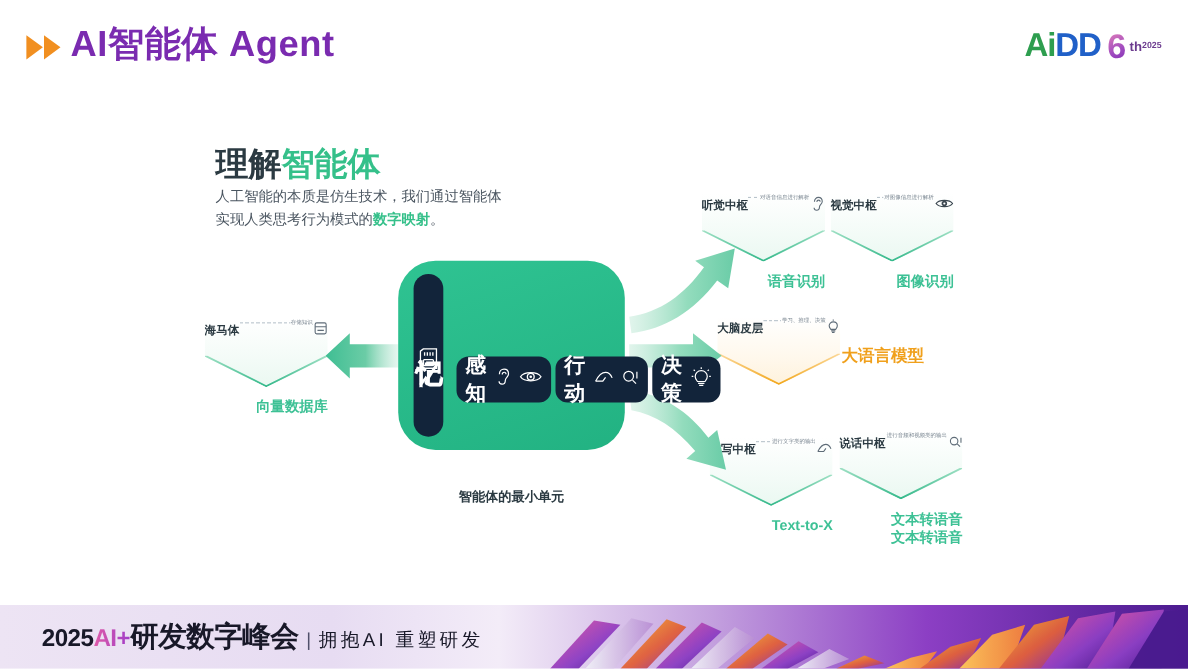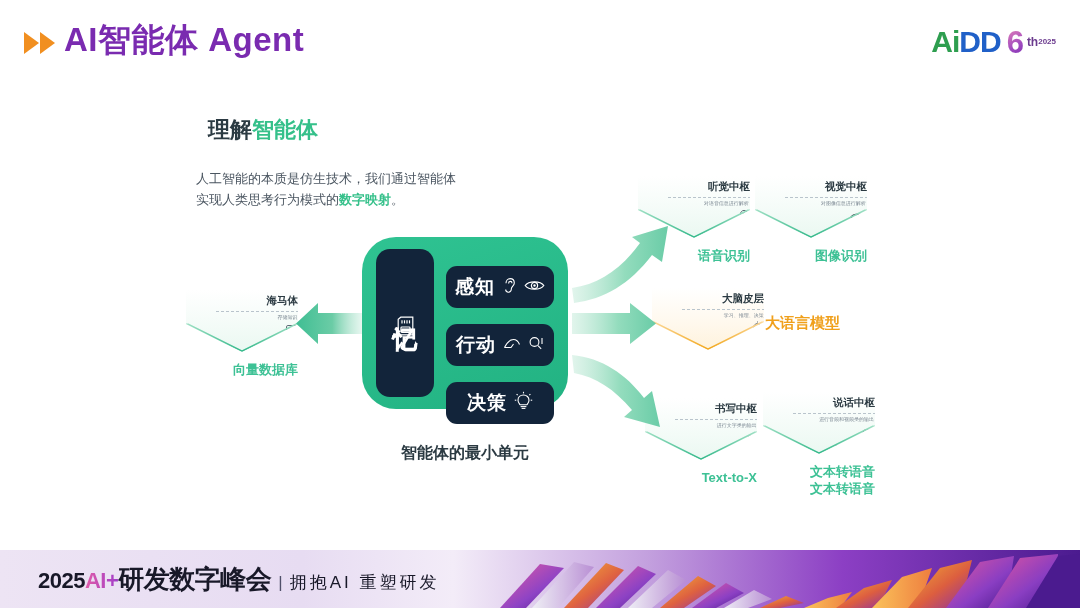--- a/index.html
+++ b/index.html
@@ -46,22 +46,22 @@
     background:linear-gradient(150deg,#E884B8 0%,#A04BC0 60%,#7A2BB0 100%);
     -webkit-background-clip:text; background-clip:text; color:transparent;
     margin-left:4px;
   }
   .logo-sup{ display:flex; align-items:flex-start; margin-left:1px; }
   .logo-th{ font-size:12px; font-weight:bold; color:#6B3A8E; line-height:1; }
   .logo-year{ font-size:8px; font-weight:bold; color:#6B3A8E; line-height:1; margin-top:2px; }
 
   
   .sec-heading{
-    position:absolute; left:196px; top:115px;
-    font-size:22px; font-weight:bold; white-space:nowrap;margin-left:12px;
+    position:absolute; left:196px; top:129px;
+    font-size:30px; font-weight:bold; white-space:nowrap;
   }
   .sec-heading .dark{ color:#2B3A42; }
   .sec-heading .grn{ color:#35C08A; }
   .sec-sub{
     position:absolute; left:196px; top:156px;
     font-size:13px; line-height:21px; color:#4A5560; white-space:nowrap;margin-top:12px;
   }
   .sec-sub .grn{ color:#35C08A; font-weight:bold; }
 
   
@@ -77,40 +77,40 @@
     width:58px; height:148px;
     background:#12243A; border-radius:14px;
     display:flex; flex-direction:column; align-items:center; justify-content:center;
     gap:4px; color:#fff;
   }
   .memory-text{
     font-size:25px; font-weight:bold; line-height:27px;
     writing-mode:vertical-rl; text-orientation:upright; letter-spacing:1px;
   }
   .memory-icon{ margin-top:4px; }
-  .core-right{ display:flex; flex-direction:column; gap:16px; flex:1;margin-top:44px; }
+  .core-right{ display:flex; flex-direction:row; gap:4px; flex:1;margin-top:44px; }
   .core-pill{
     height:42px; background:#12243A; border-radius:11px;
     display:flex; align-items:center; justify-content:center; gap:7px;
     color:#fff; padding:0 8px;
   }
   .core-pill .lbl{ font-size:19px; font-weight:bold; letter-spacing:1px; }
   .core-caption{
     position:absolute; left:362px; top:443px; width:206px;
-    text-align:center; font-size:16px; font-weight:bold; color:#2B3A42;
+    text-align:center; font-size:12px; font-weight:bold; color:#2B3A42;
     white-space:nowrap;
   }
 
   
   .node{ position:absolute; width:112px; }
   .chev{
     position:relative; width:112px; height:62px;
     background:linear-gradient(180deg,#ffffff 0%,#F3FBF7 60%,#EAF8F1 100%);
     clip-path:polygon(0 0,100% 0,100% 55%,50% 100%,0 55%);
-    display:flex; flex-direction:column; align-items:flex-end;
+    display:flex; align-items:flex-start;
   }
   .chev::after{
     content:""; position:absolute; left:0; top:0; width:100%; height:100%;
     clip-path:polygon(0 54%,2.2% 54%,50% 97%,97.8% 54%,100% 54%,100% 58.5%,50% 100%,0 58.5%);
     background:linear-gradient(90deg,#9FE0C4 0%,#35B98B 50%,#9FE0C4 100%);
   }
   .chev.amber{
     background:linear-gradient(180deg,#ffffff 0%,#FFF8EC 60%,#FEF2DC 100%);
   }
   .chev.amber::after{

